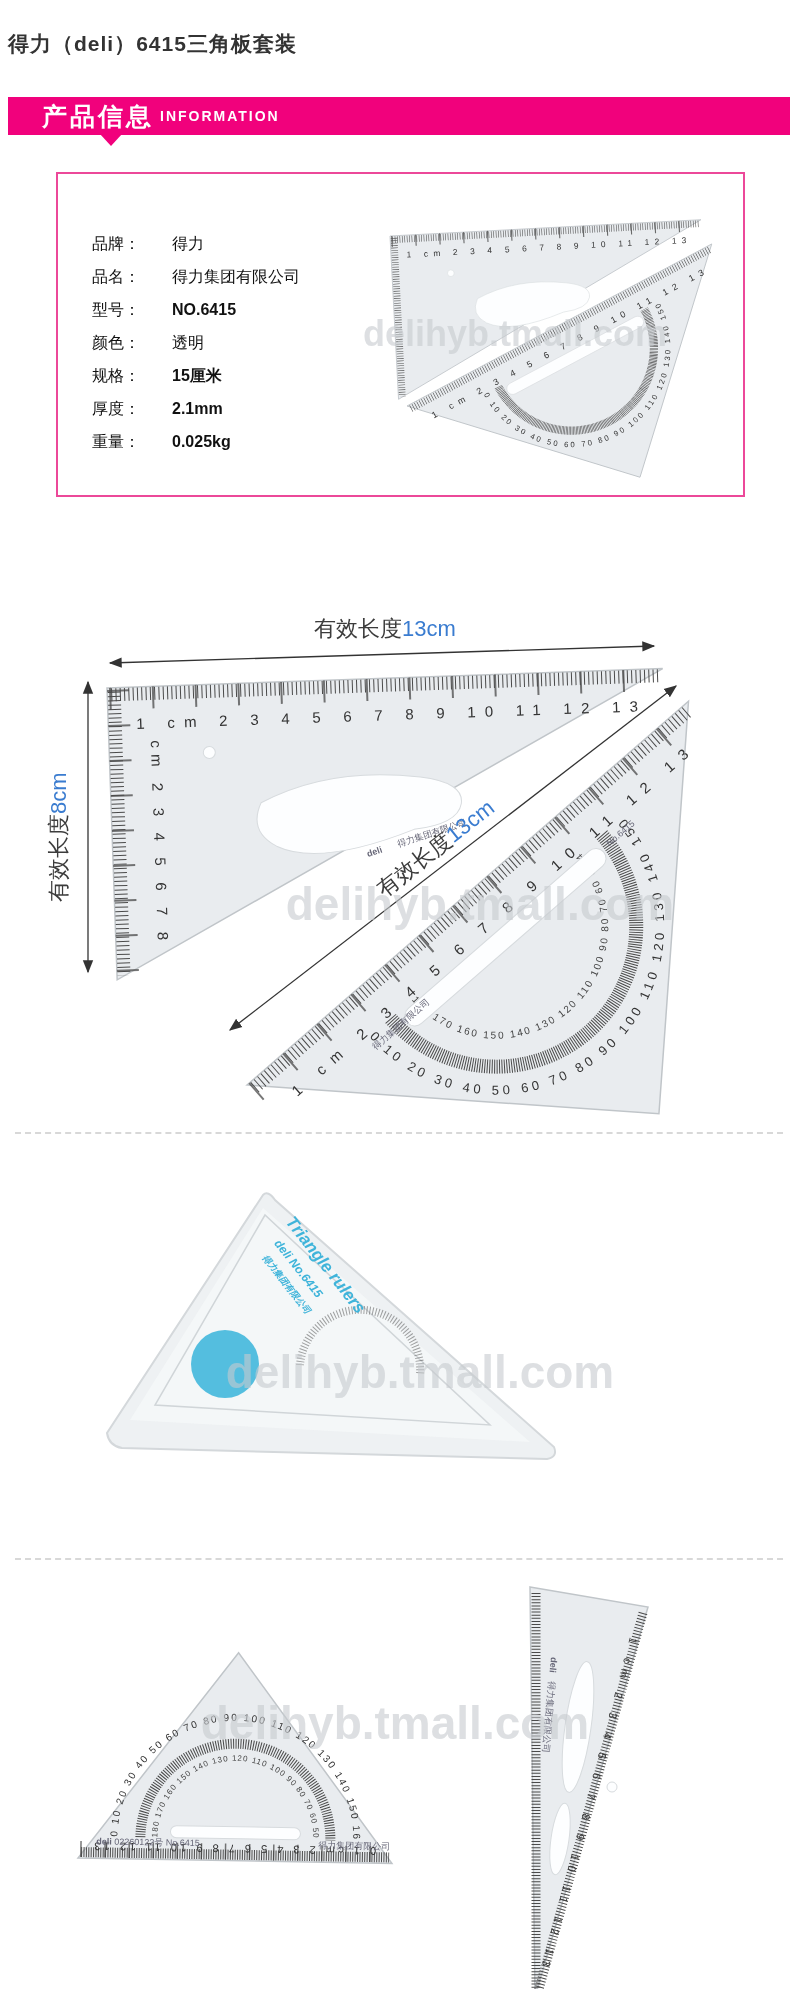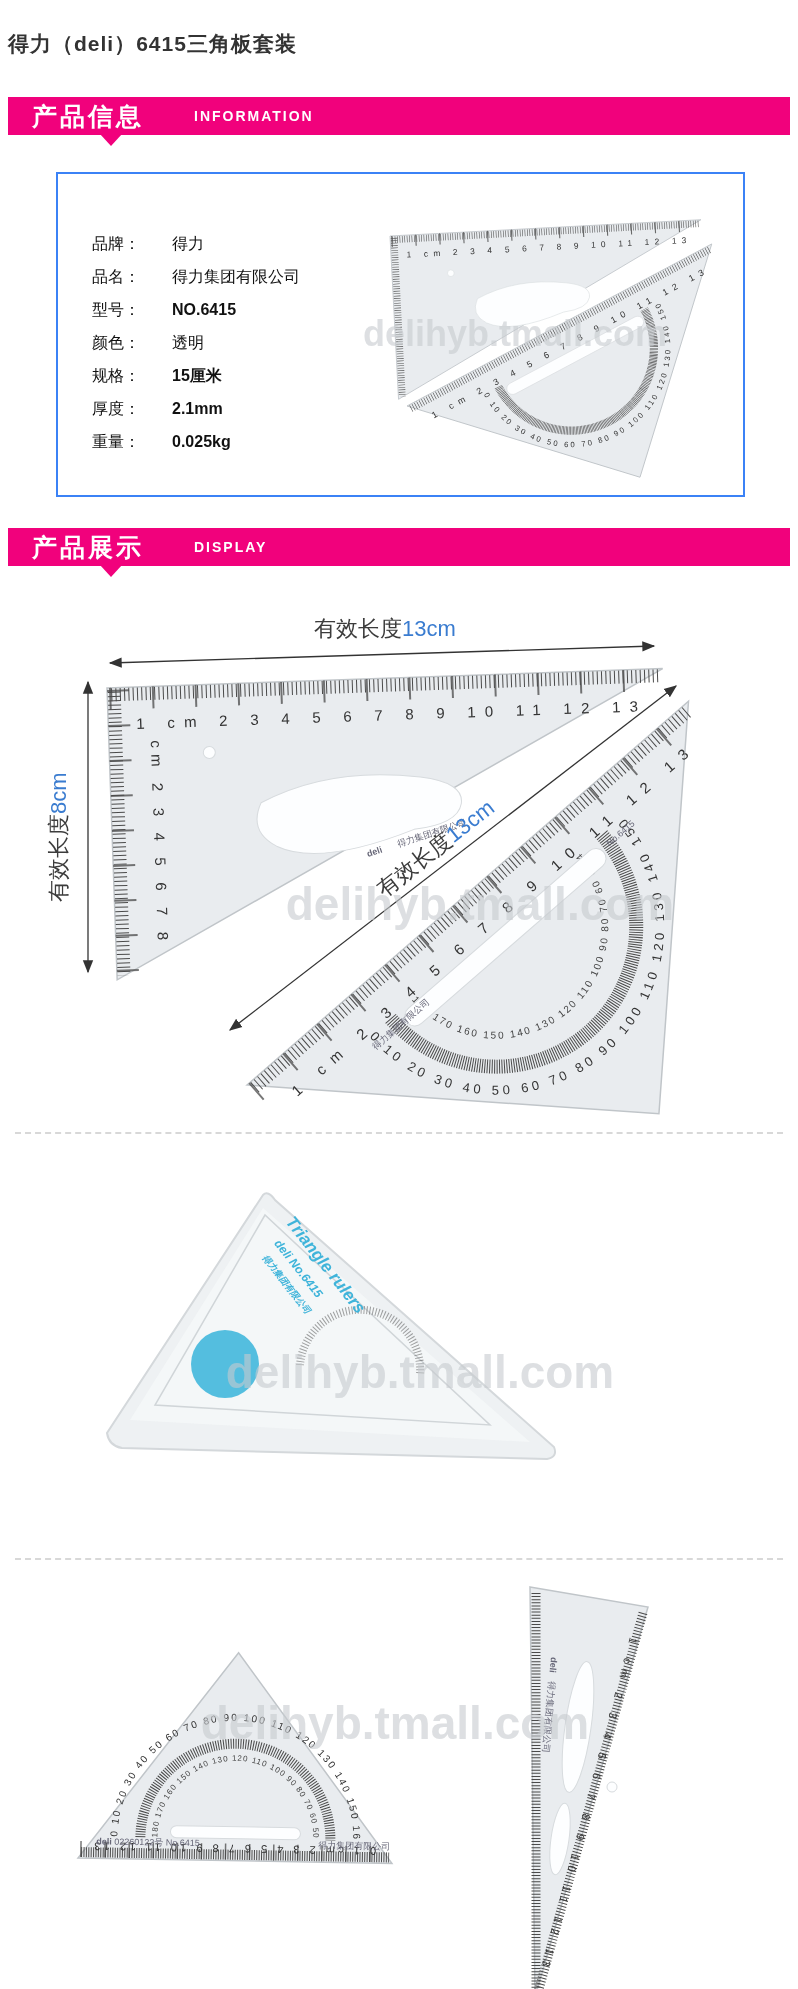--- a/index.html
+++ b/index.html
@@ -1,29 +1,29 @@
 <!DOCTYPE html>
 <html><head>
 <meta charset="utf-8">
 <style>
   html,body{margin:0;padding:0;background:#fff;font-family:"Liberation Sans",sans-serif;}
   .page{position:relative;width:798px;height:1989px;background:#fff;overflow:hidden;margin-top:22px;}
 
   .page-title{position:absolute;left:8px;top:8px;margin:0;font-size:21px;font-weight:bold;color:#333;letter-spacing:1px;}
 
   .banner{position:absolute;left:8px;width:782px;height:38px;background:#f1017c;color:#fff;
-          display:flex;align-items:center;padding-left:24px;box-sizing:border-box;gap:44px;}
+          display:flex;align-items:center;padding-left:34px;box-sizing:border-box;}
   .banner .t{font-size:25px;font-weight:bold;letter-spacing:3px;}
   .banner .s{font-size:14px;font-weight:bold;margin-left:6px;letter-spacing:2px;}
   .banner .tail{position:absolute;left:92px;top:37px;width:0;height:0;
                 border-left:11px solid transparent;border-right:11px solid transparent;border-top:12px solid #f1017c;}
   #banner-info{top:75px;}
   #banner-display{top:506px;}
 
-  .info-box{position:absolute;left:56px;top:150px;width:689px;height:325px;border:2px solid #3b82f6;background:#fff;box-sizing:border-box;}
+  .info-box{position:absolute;left:56px;top:150px;width:689px;height:325px;border:2px solid #ec4899;background:#fff;box-sizing:border-box;}
   .specs{position:absolute;left:34px;top:60px;}
   .spec-row{height:33px;display:flex;font-size:16px;color:#111;align-items:baseline;}
   .spec-label{width:80px;}
   .spec-value.num{font-weight:bold;}
   svg.info-photo{position:absolute;left:229px;top:0;}
 
   svg.display-figure{position:absolute;left:0;top:550px;}
   svg.package-photo{position:absolute;left:60px;top:1148px;}
   svg.duo-photo{position:absolute;left:0;top:1545px;}
 
@@ -112,25 +112,20 @@
         <defs>
             <path id="ip-out" d="M124,44 A168,168 0 0 0 460,44" fill="none"></path>
           </defs>
         <text class="deg"><textPath href="#ip-out">0 10 20 30 40 50 60 70 80 90 100 110 120 130 140 150 160 170 180</textPath></text>
         <rect class="cut" x="162" y="48" width="260" height="20" rx="10"></rect>
       </g>
       <text class="wm" x="228" y="172" font-size="36" text-anchor="middle">delihyb.tmall.com</text>
     </svg>
   </div>
 
-  <div class="banner" id="banner-display">
-    <span class="t">产品展示</span>
-    <span class="s">DISPLAY</span>
-    <div class="tail"></div>
-  </div>
 
   <svg class="display-figure" width="798" height="560" viewBox="0 0 798 560">
     <defs>
       <marker id="arr" markerWidth="12" markerHeight="12" refX="9" refY="5" orient="auto-start-reverse">
         <path d="M0,1 L10,5 L0,9 Z" fill="#333"></path>
       </marker>
       <path id="dp-out" d="M124,44 A168,168 0 0 0 460,44" fill="none"></path>
       <path id="dp-in" d="M180,44 A112,112 0 0 0 404,44" fill="none"></path>
     </defs>
 

